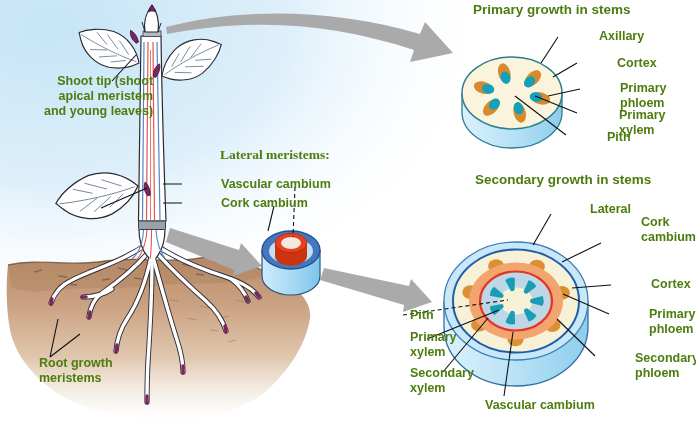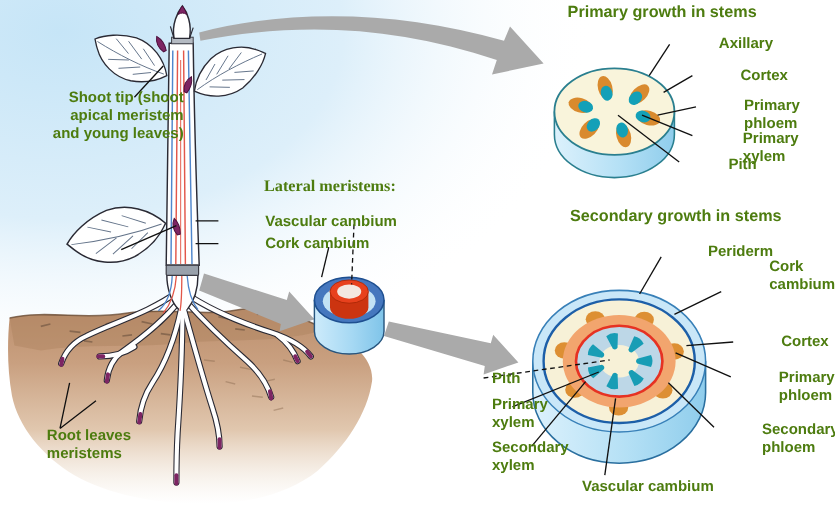--- a/index.html
+++ b/index.html
@@ -231,36 +231,36 @@
     <path d="M504,396 L513,332"></path>
     <path d="M403,315 L508,300" stroke-dasharray="4 3"></path>
     <path d="M427,339 L499,310"></path>
     <path d="M443,372 L488,318"></path>
   </g>
 </svg>
 
 <div class="lbl" style="left:7px;top:74px;text-align:right;">Shoot tip (shoot
 apical meristem
 and young leaves)</div>
-<div class="lbl" style="left:2px;top:356px;">Root leaves
+<div class="lbl" style="left:2px;top:356px;">Root growth
 meristems</div>
 
 <div class="lbl hdg" style="left:183px;top:147px;font-family:Liberation Serif, serif;">Lateral meristems:</div>
 <div class="lbl" style="left:184px;top:177px;">Vascular cambium</div>
 <div class="lbl" style="left:184px;top:196px;">Cork cambium</div>
 
 <div class="lbl hdg" style="left:436px;top:2px;">Primary growth in stems</div>
 <div class="lbl" style="left:562px;top:29px;">Axillary</div>
 <div class="lbl" style="left:580px;top:56px;">Cortex</div>
 <div class="lbl" style="left:583px;top:81px;">Primary phloem</div>
 <div class="lbl" style="left:582px;top:108px;">Primary xylem</div>
 <div class="lbl" style="left:570px;top:130px;">Pith</div>
 
 <div class="lbl hdg" style="left:438px;top:172px;">Secondary growth in stems</div>
-<div class="lbl" style="left:553px;top:202px;">Periderm</div>
+<div class="lbl" style="left:553px;top:202px;">Lateral</div>
 <div class="lbl" style="left:604px;top:215px;">Cork
 cambium</div>
 <div class="lbl" style="left:614px;top:277px;">Cortex</div>
 <div class="lbl" style="left:612px;top:307px;">Primary
 phloem</div>
 <div class="lbl" style="left:598px;top:351px;">Secondary
 phloem</div>
 <div class="lbl" style="left:448px;top:398px;">Vascular cambium</div>
 <div class="lbl" style="left:373px;top:308px;">Pith</div>
 <div class="lbl" style="left:373px;top:330px;">Primary

